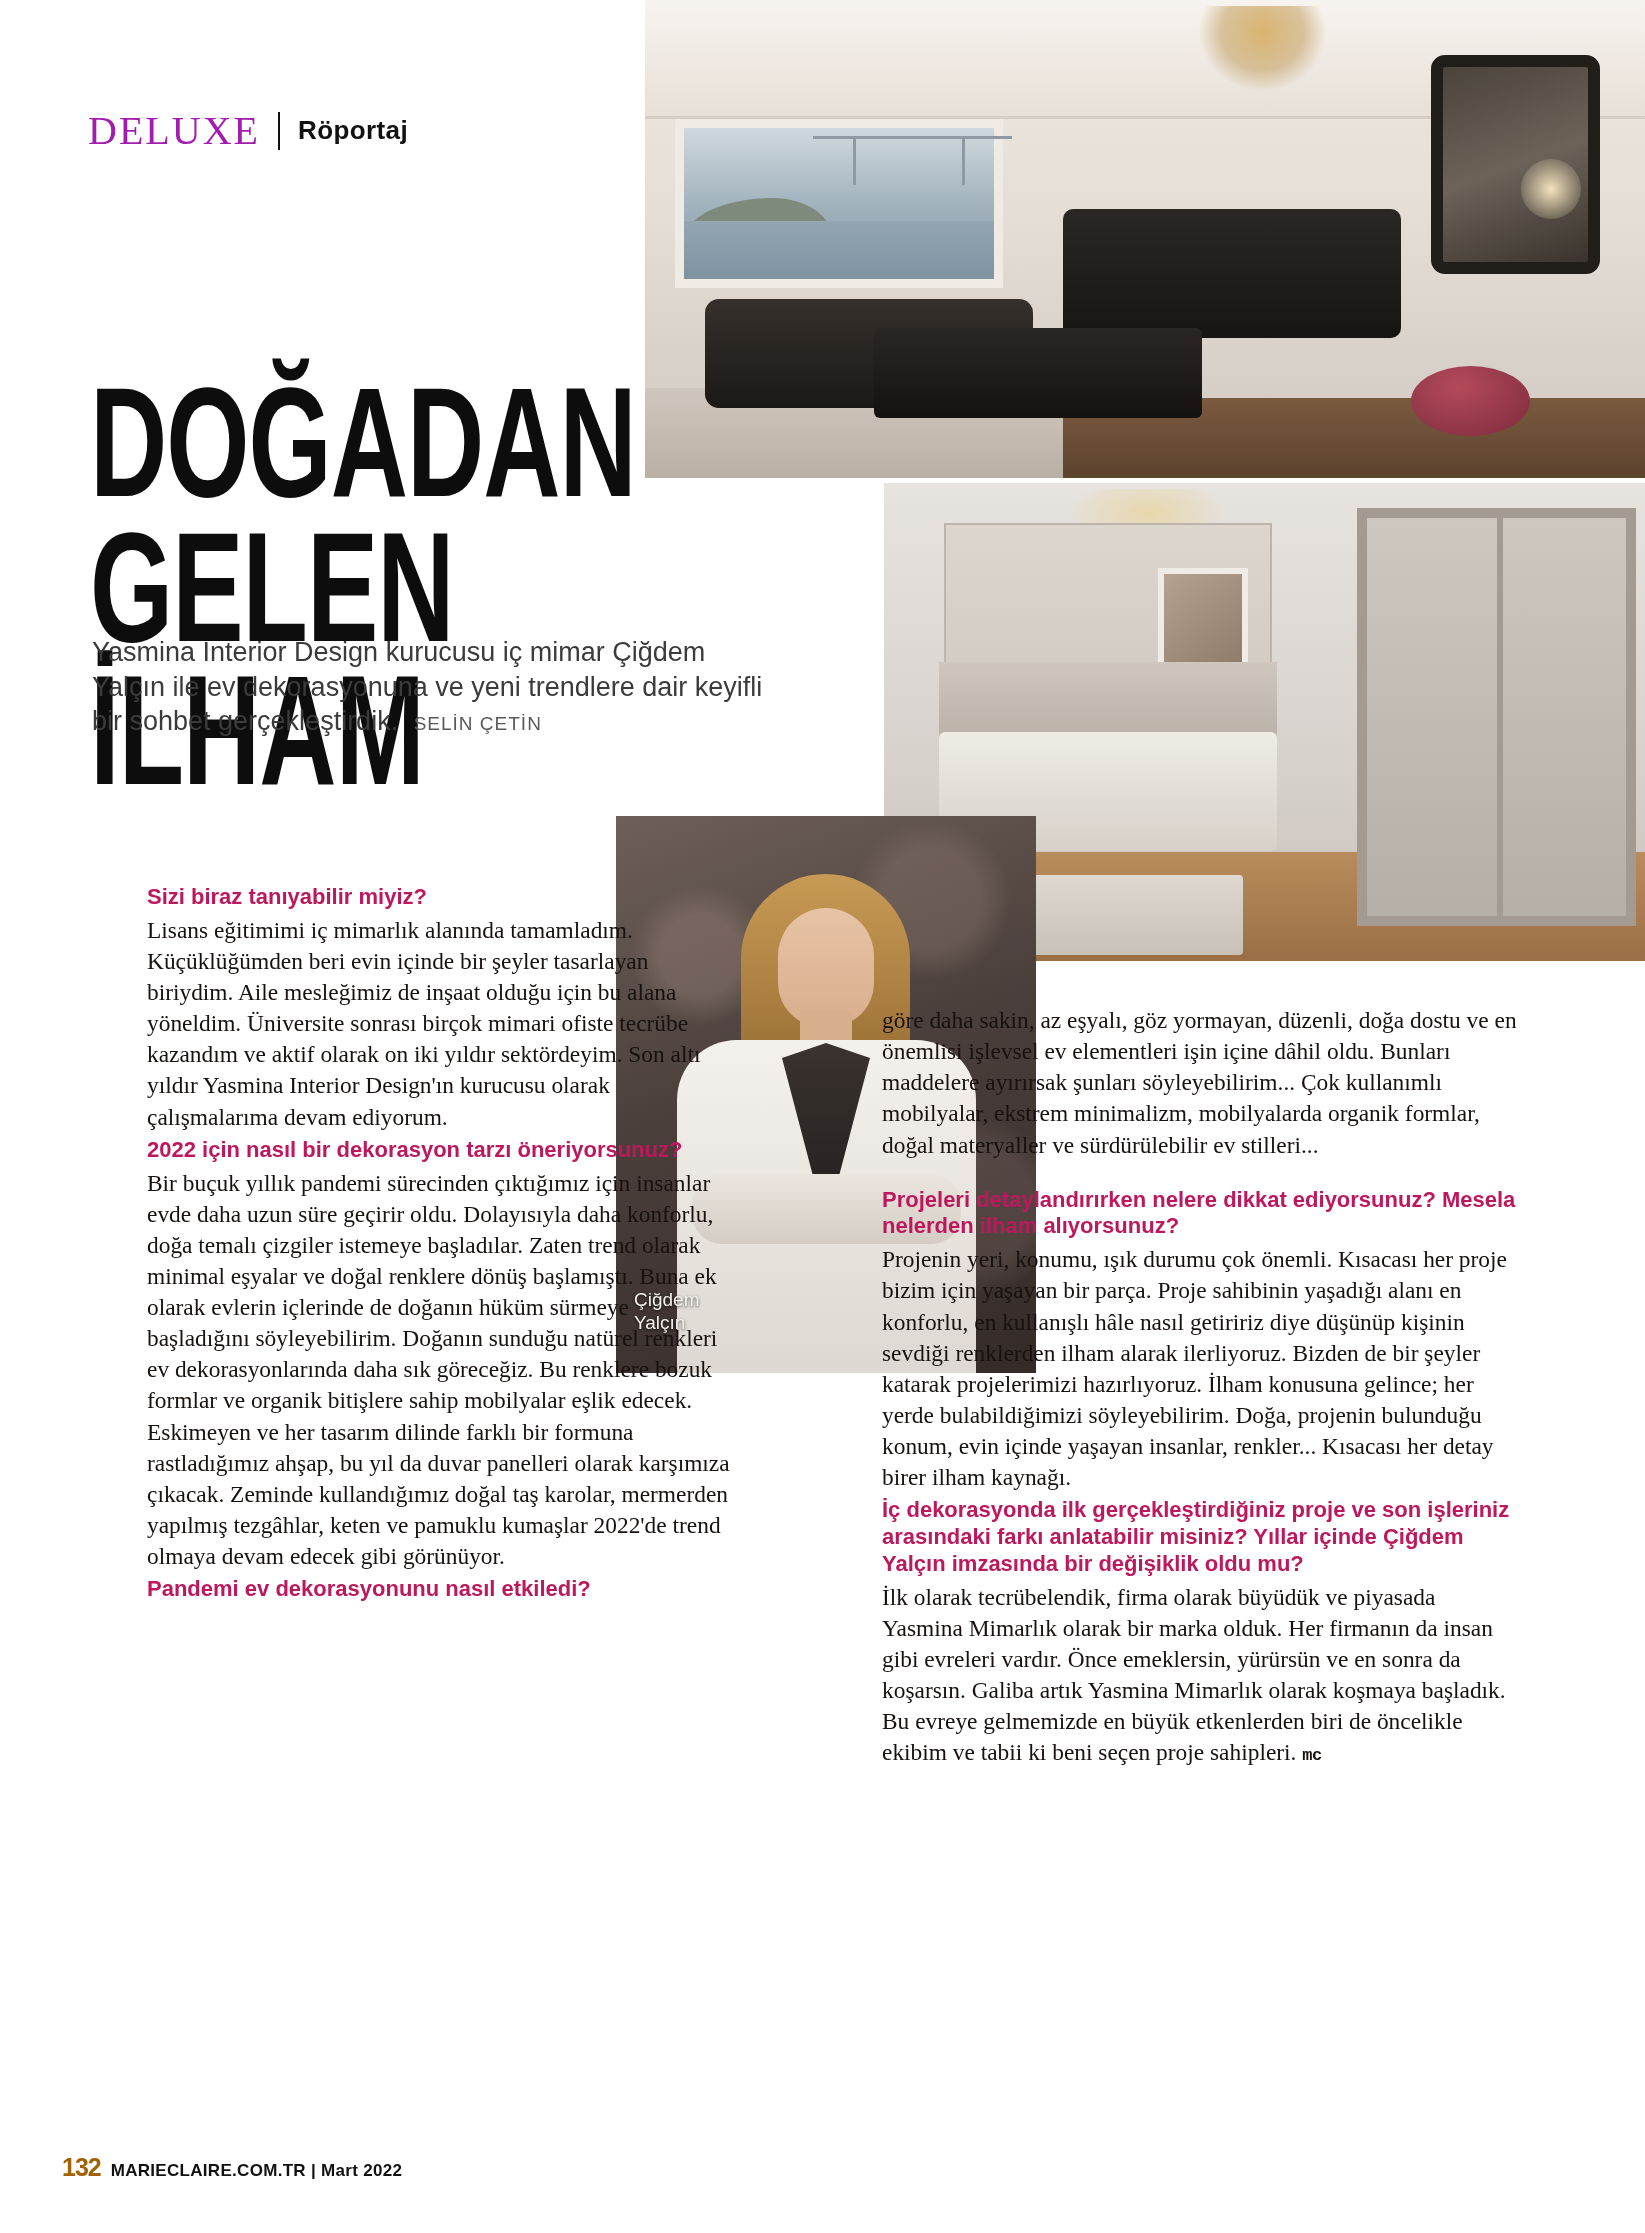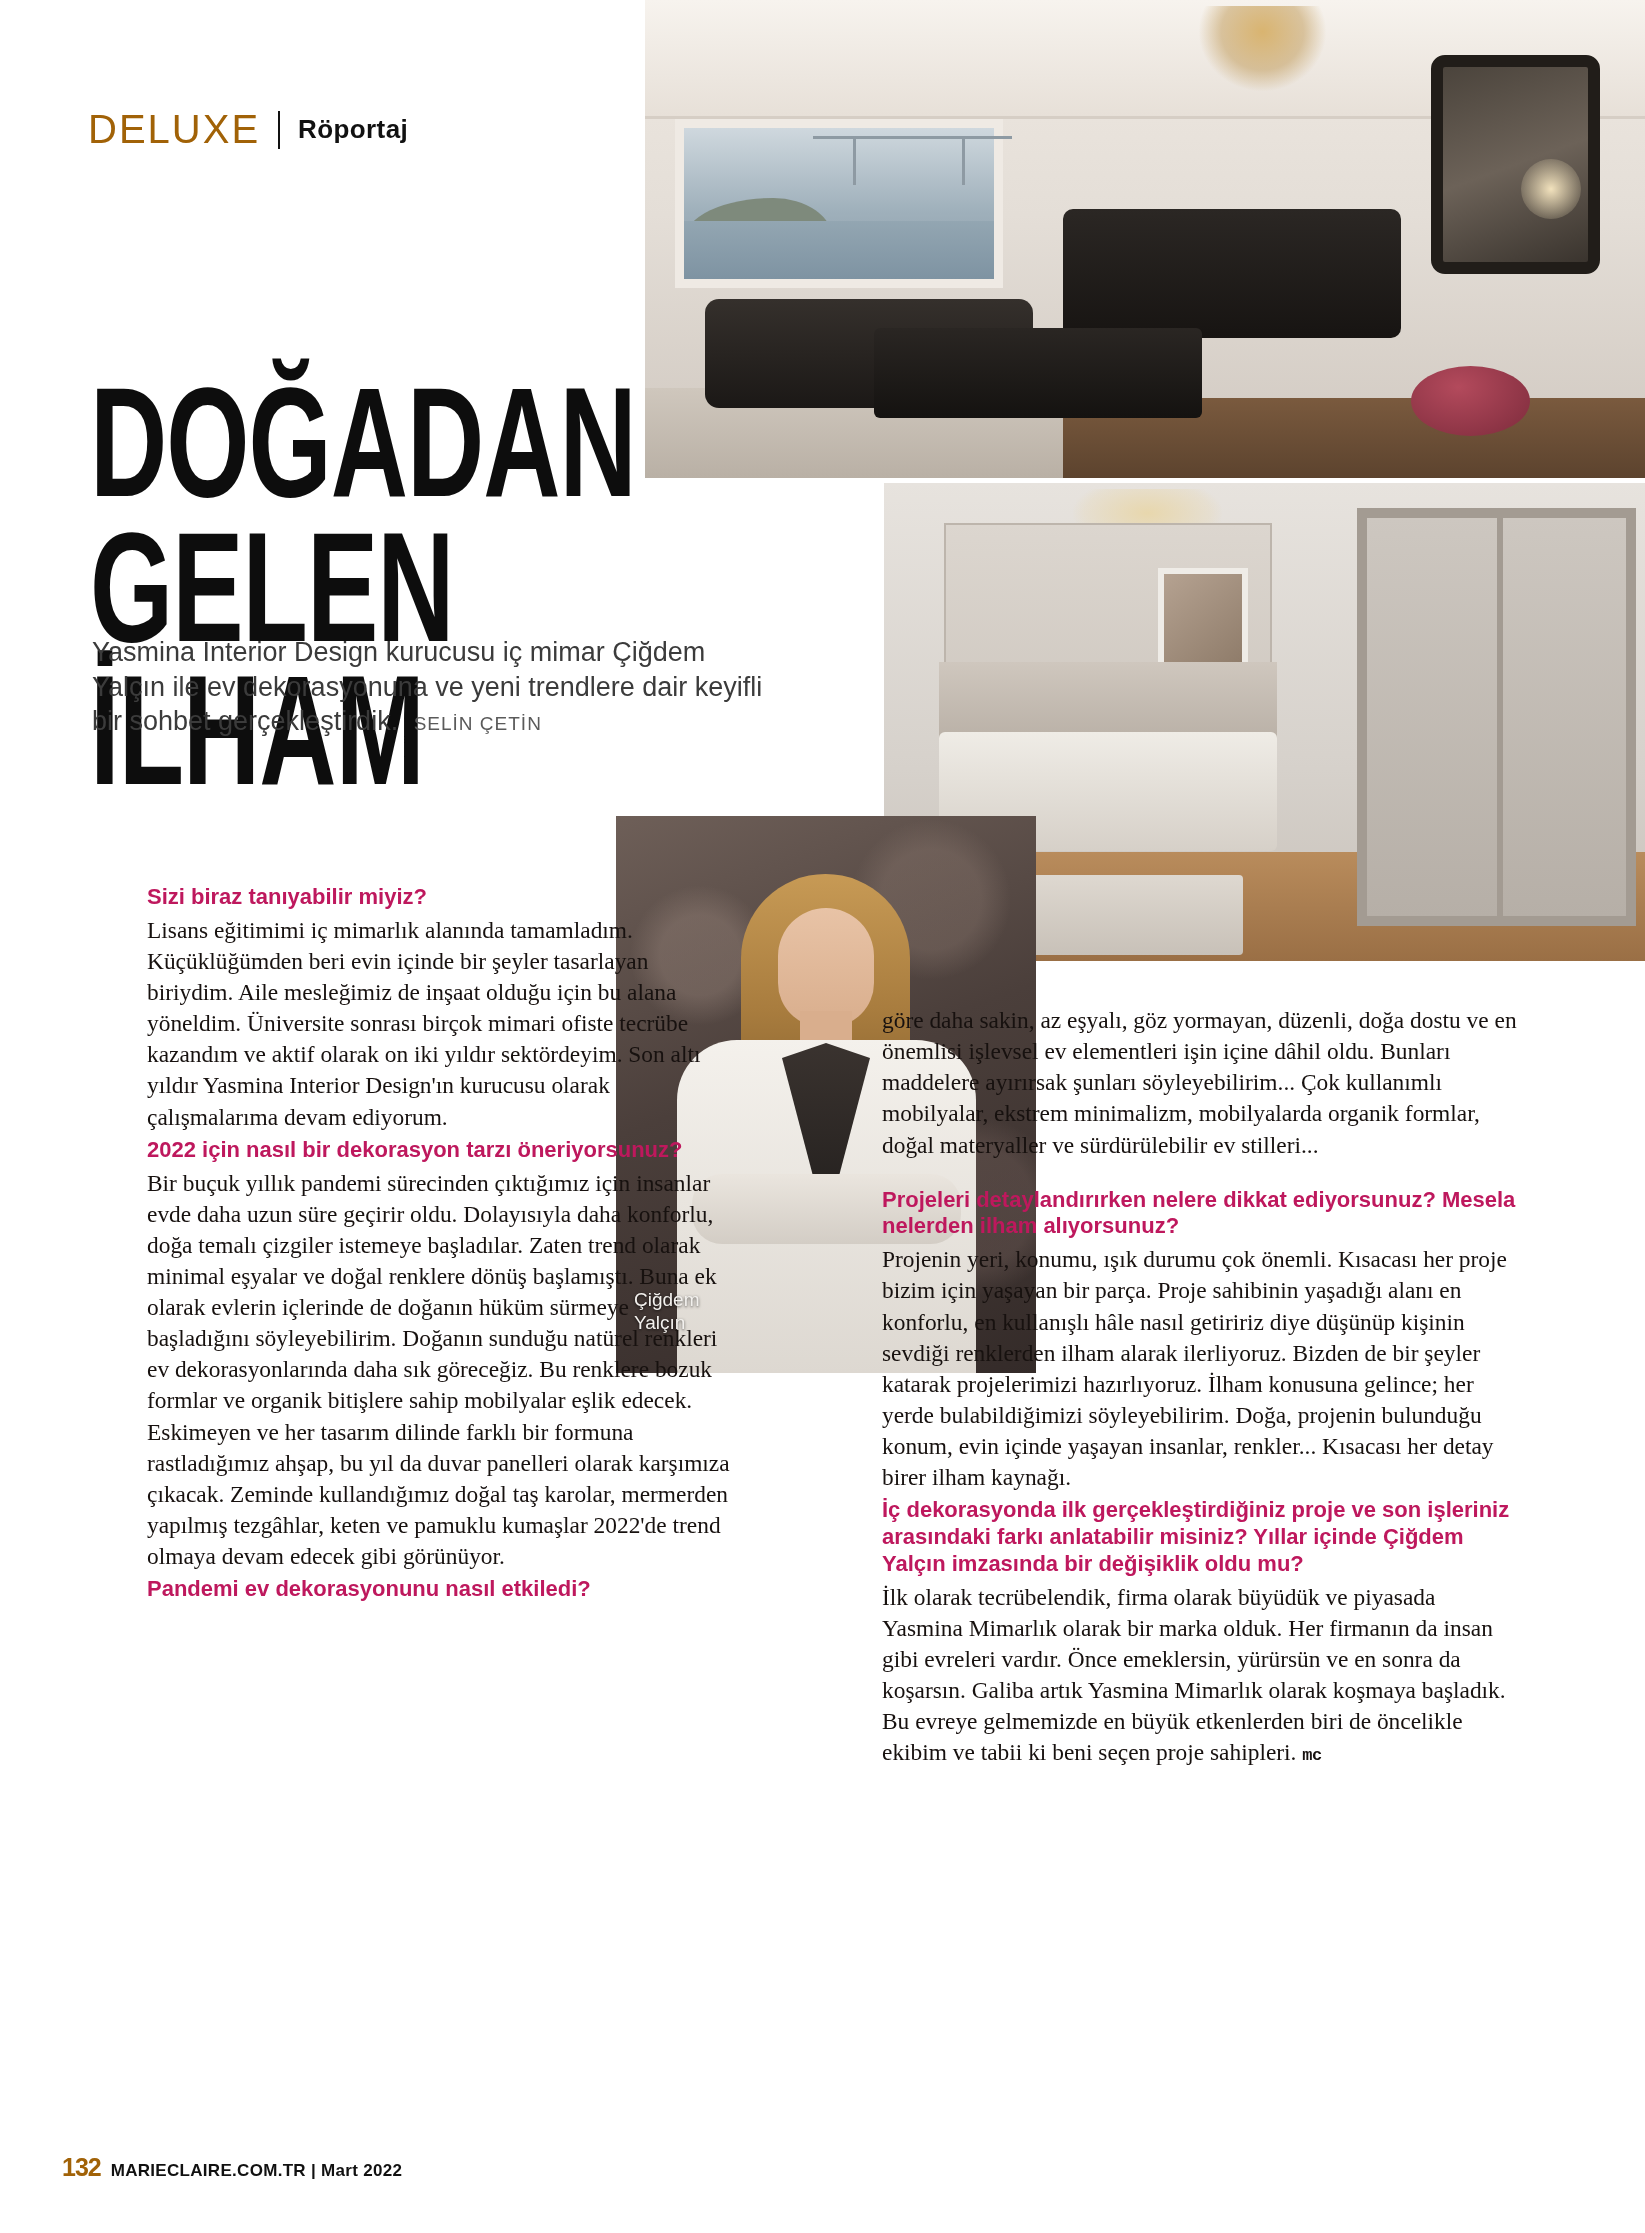--- a/index.html
+++ b/index.html
@@ -17,25 +17,25 @@
   
   #masthead {
     position: absolute;
     left: 88px;
     top: 107px;
     display: flex;
     align-items: center;
     gap: 18px;
   }
   #masthead .deluxe {
-    font-family: Liberation Sans, sans-serif;
+    font-family: Liberation Serif, serif;
     font-size: 40px;
     letter-spacing: 2px;
     font-weight: 400;
-    color: #a16207;
+    color: #a21caf;
   }
   #masthead .rule {
     width: 2px;
     height: 38px;
     background: #111;
   }
   #masthead .section {
     font-family: "Liberation Sans", sans-serif;
     font-size: 26px;
     font-weight: 700;

